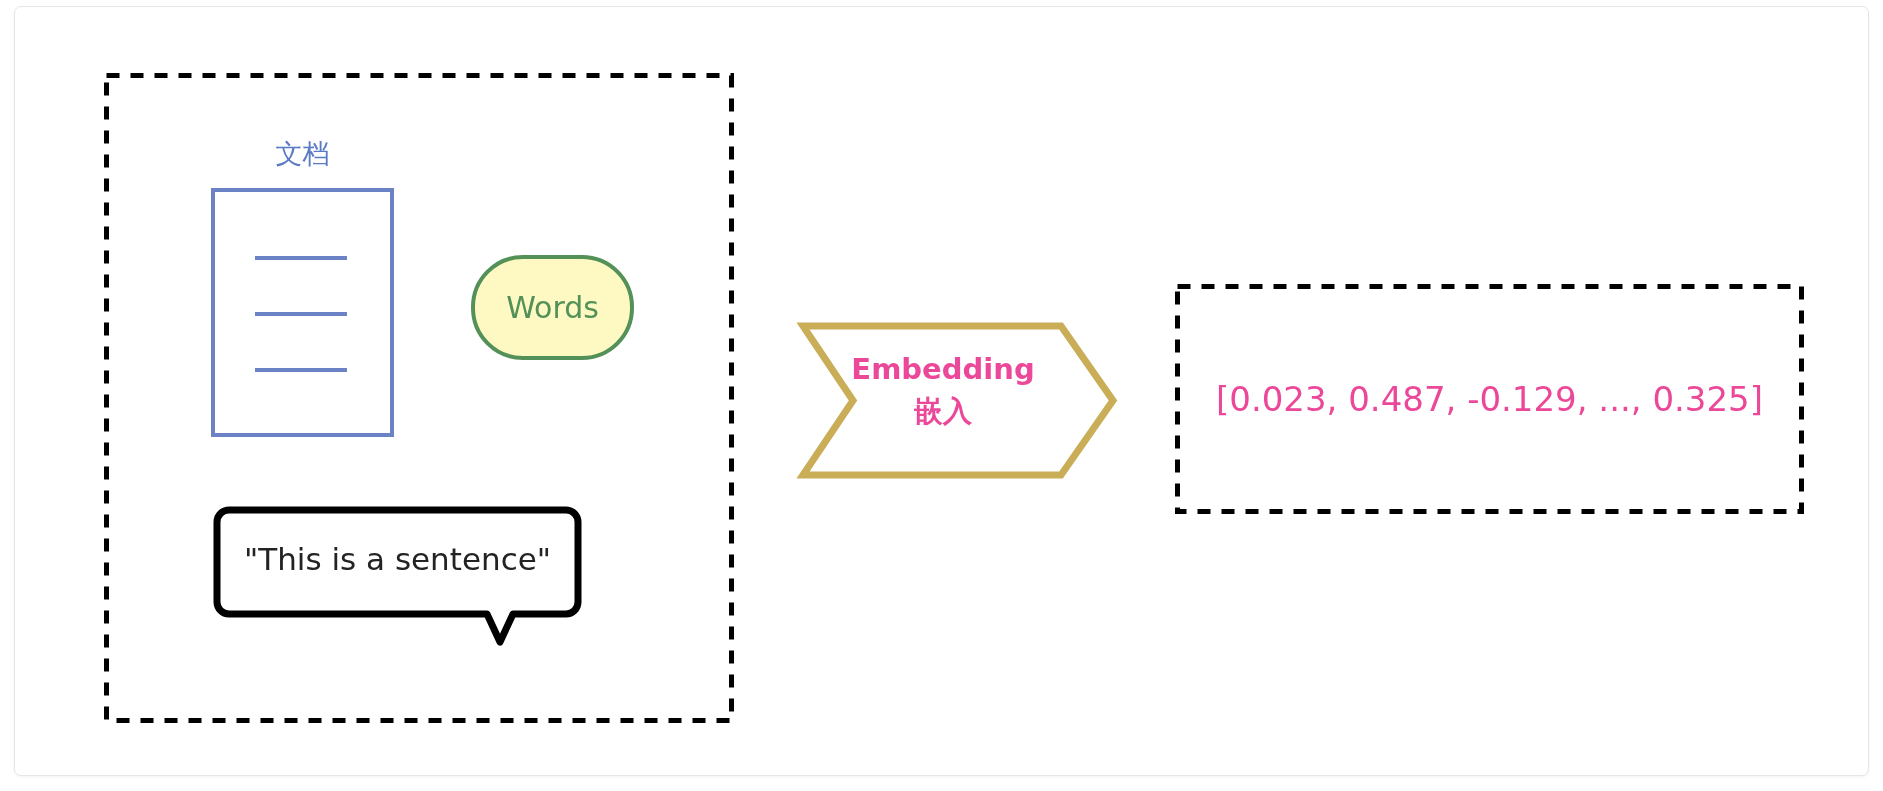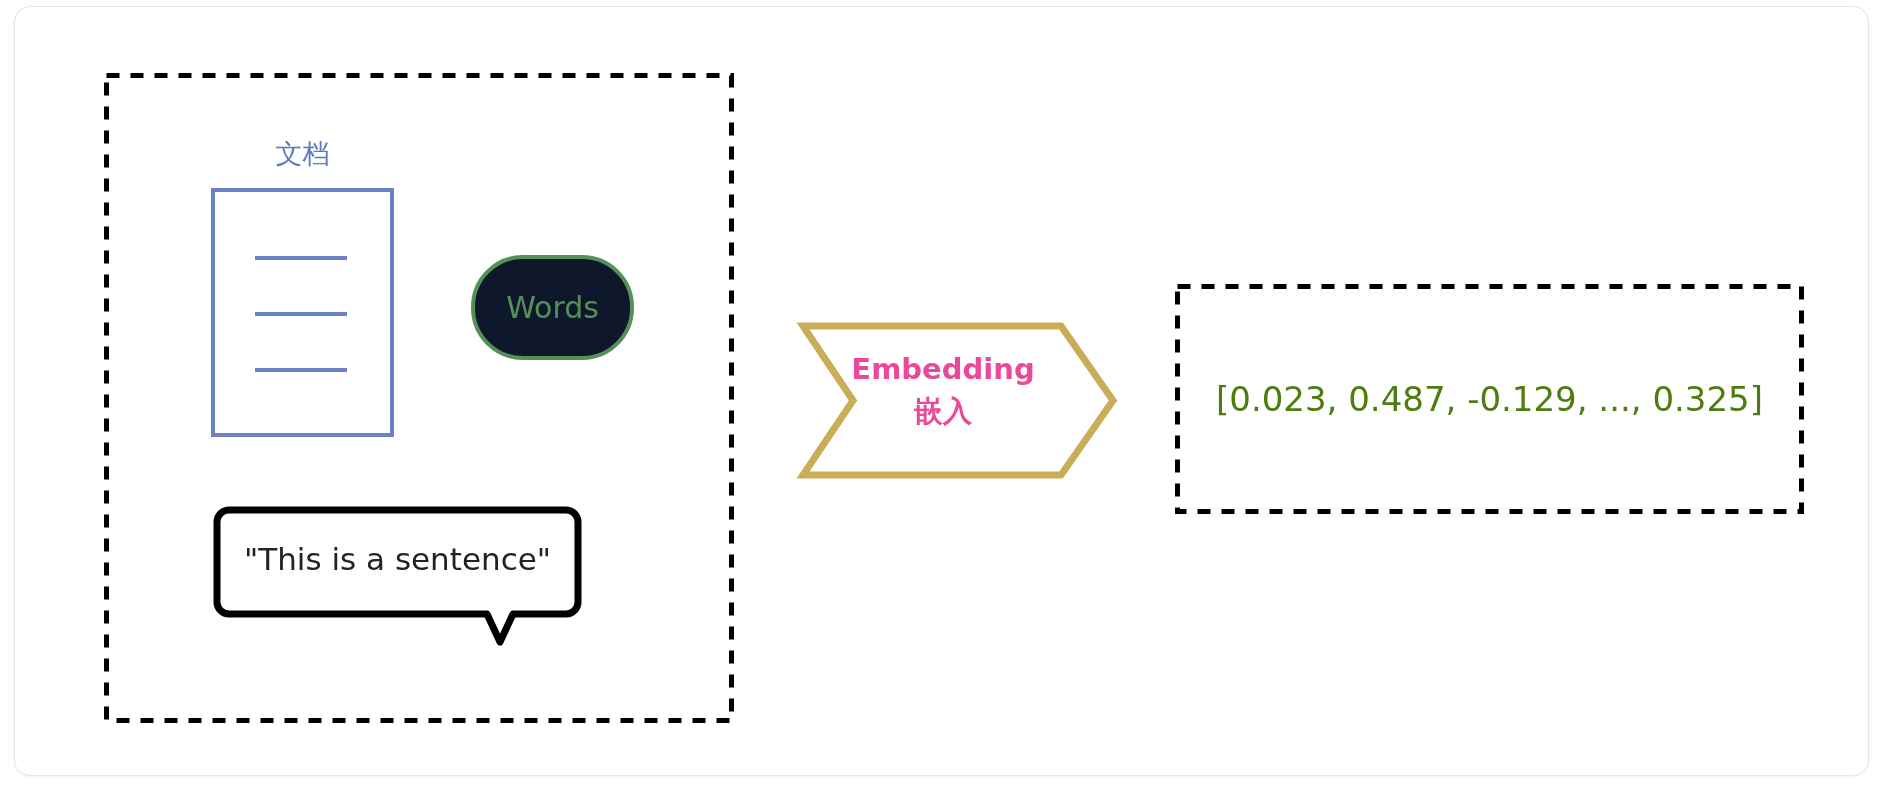--- a/index.html
+++ b/index.html
@@ -16,21 +16,21 @@
 
   
   #canvas-frame {
     position: absolute;
     left: 14px;
     top: 6px;
     width: 1855px;
     height: 770px;
     background: #ffffff;
     border: 1.6px solid #e6e6e6;
-    border-radius: 16px;
+    border-radius: 7px;
     box-shadow: 0 1px 3px rgba(0,0,0,0.05);
     box-sizing: border-box;
   }
 
   
   .dashed-box {
     position: absolute;
     background: transparent;
     box-sizing: border-box;
   }
@@ -97,21 +97,21 @@
   
   #words-pill {
     position: absolute;
     left: 456px;
     top: 248px;
     width: 163px;
     height: 105px;
     border: 4px solid #539158;
     border-radius: 52px;
     box-sizing: border-box;
-    background: #0f172a;
+    background: #fef9c3;
     display: flex;
     align-items: center;
     justify-content: center;
   }
   #words-pill .pill-label {
     color: #539158;
     font-size: 30px;
     line-height: 34px;
     font-family: "DejaVu Sans", "Liberation Sans", sans-serif;
     white-space: nowrap;
@@ -177,21 +177,21 @@
   
   #vector-text {
     position: absolute;
     left: 1160px;
     top: 277px;
     width: 629px;
     height: 230px;
     display: flex;
     align-items: center;
     justify-content: center;
-    color: #4d7c0f;
+    color: #ec4899;
     font-size: 34px;
     line-height: 42px;
     font-family: "DejaVu Sans", "Liberation Sans", sans-serif;
     white-space: nowrap;
   }
 </style>
 </head>
 <body>
 
 <div id="canvas-frame">

